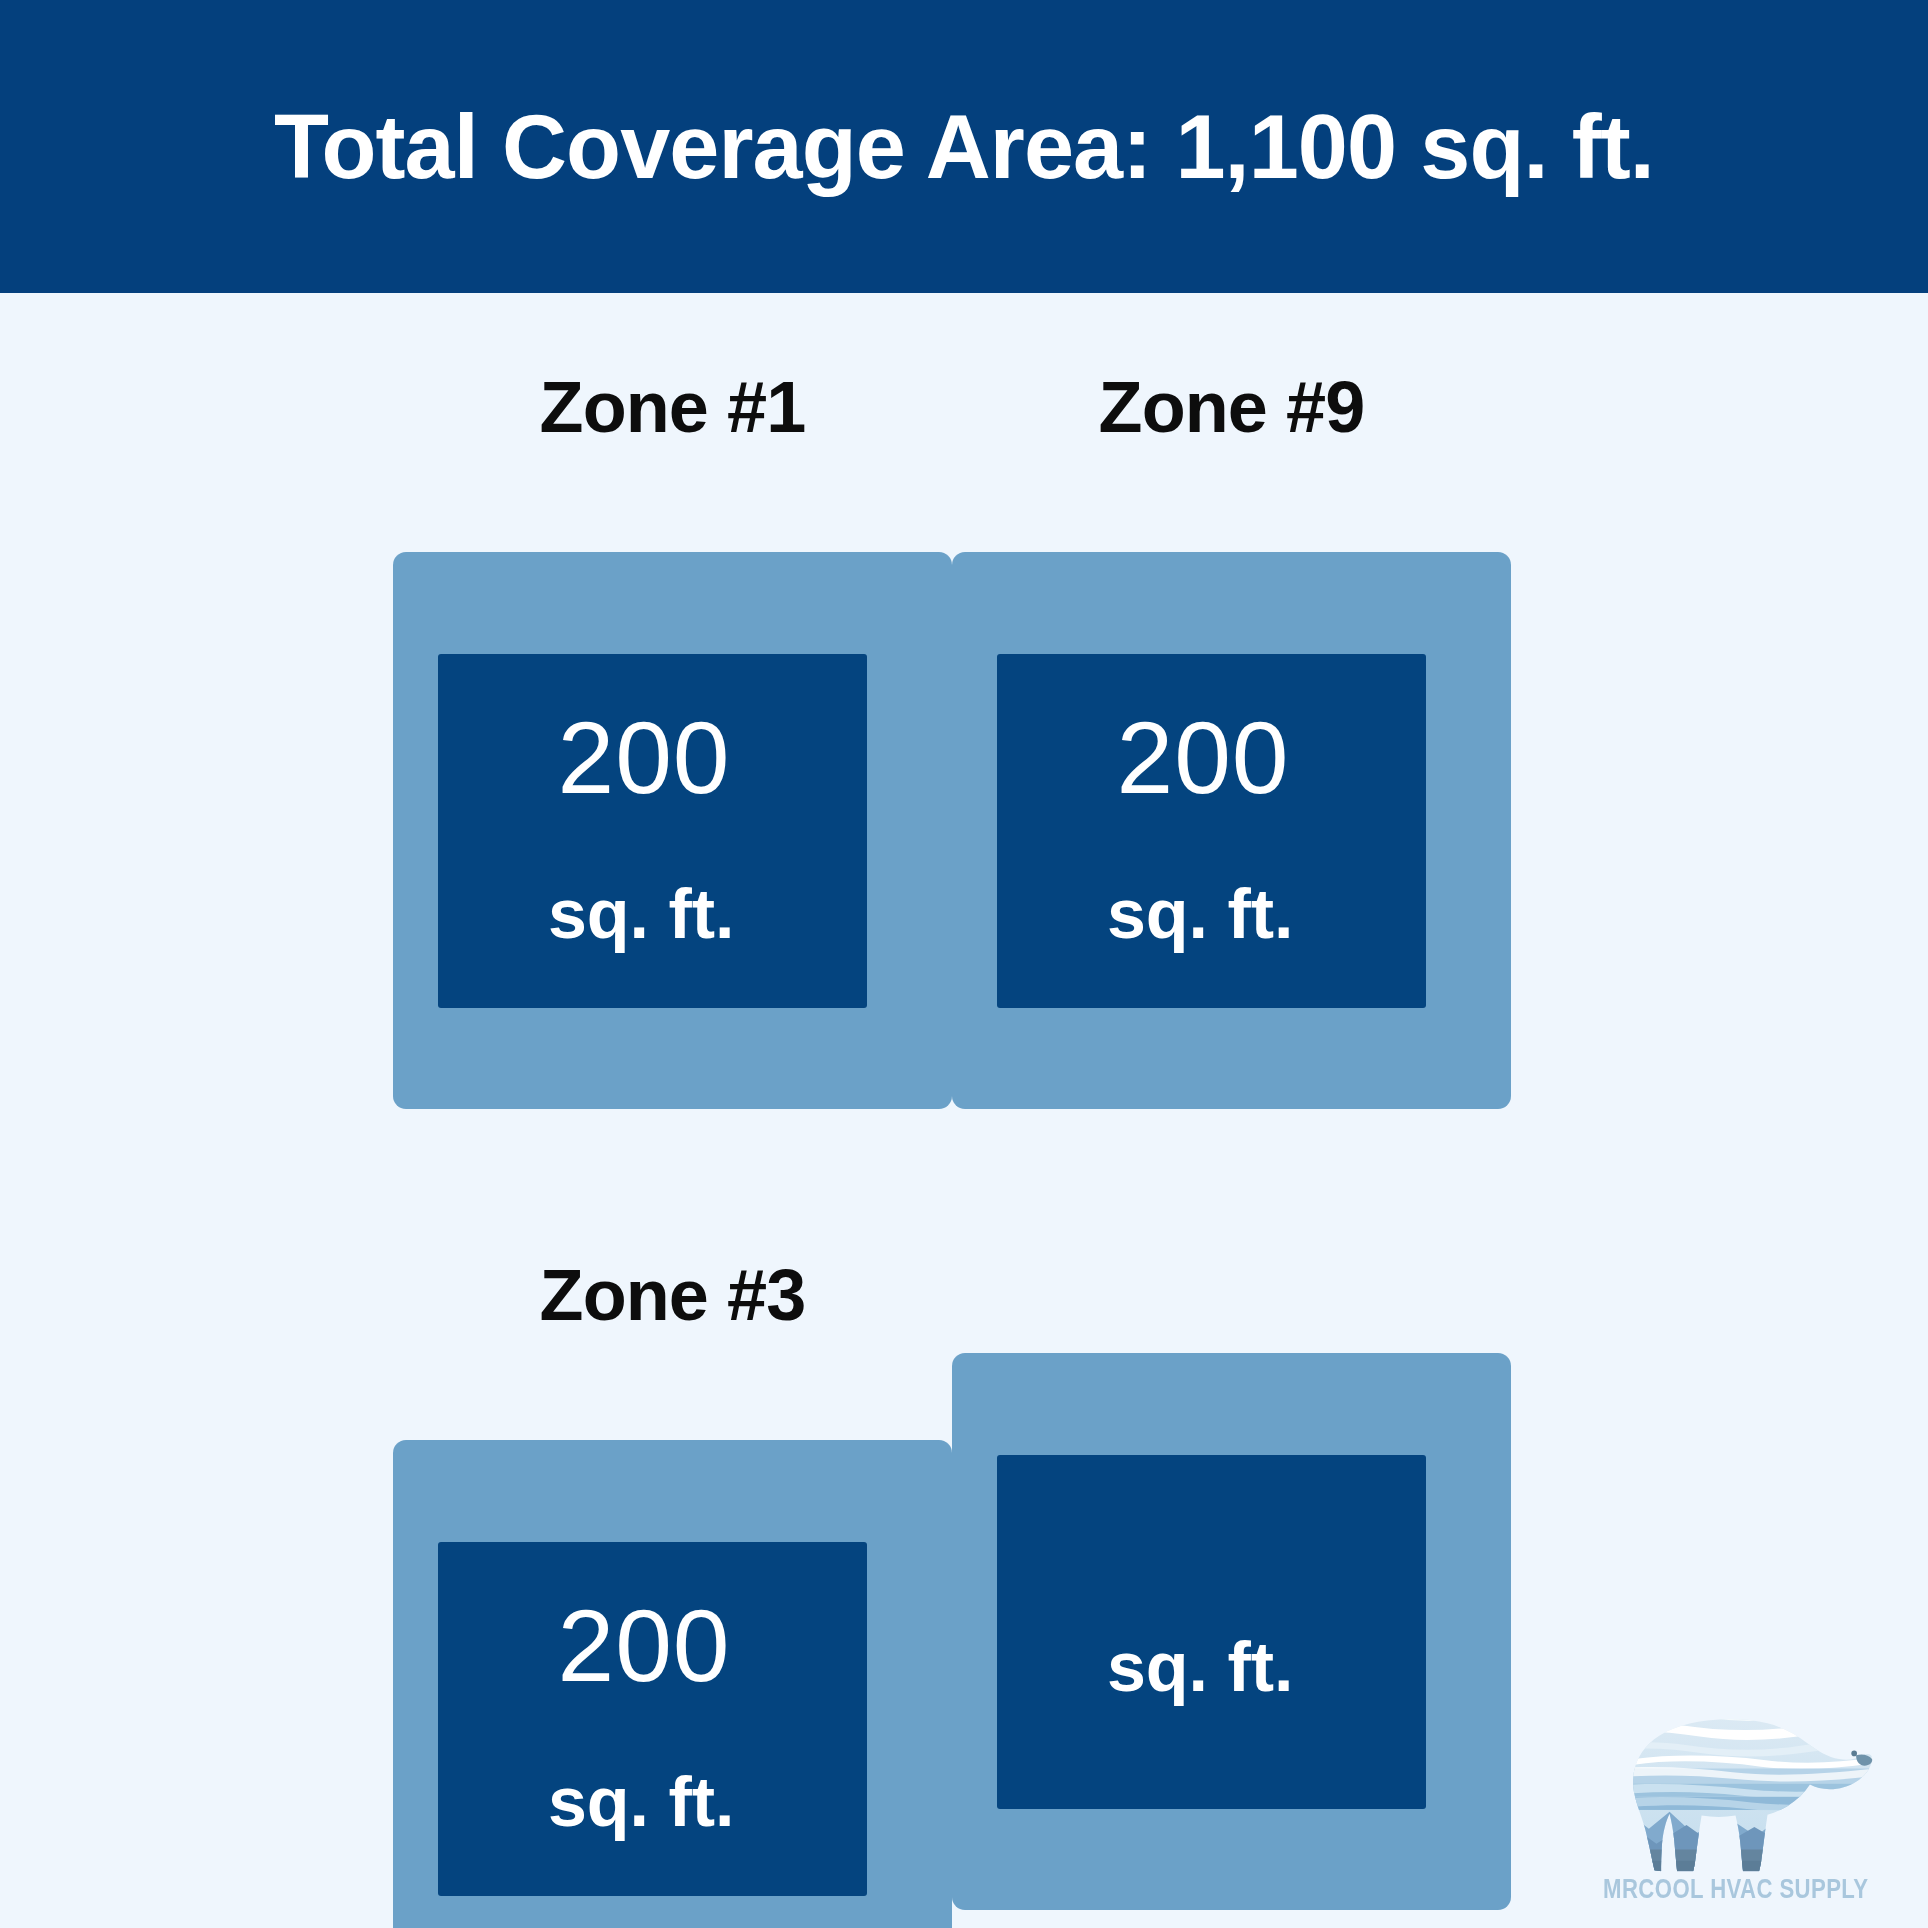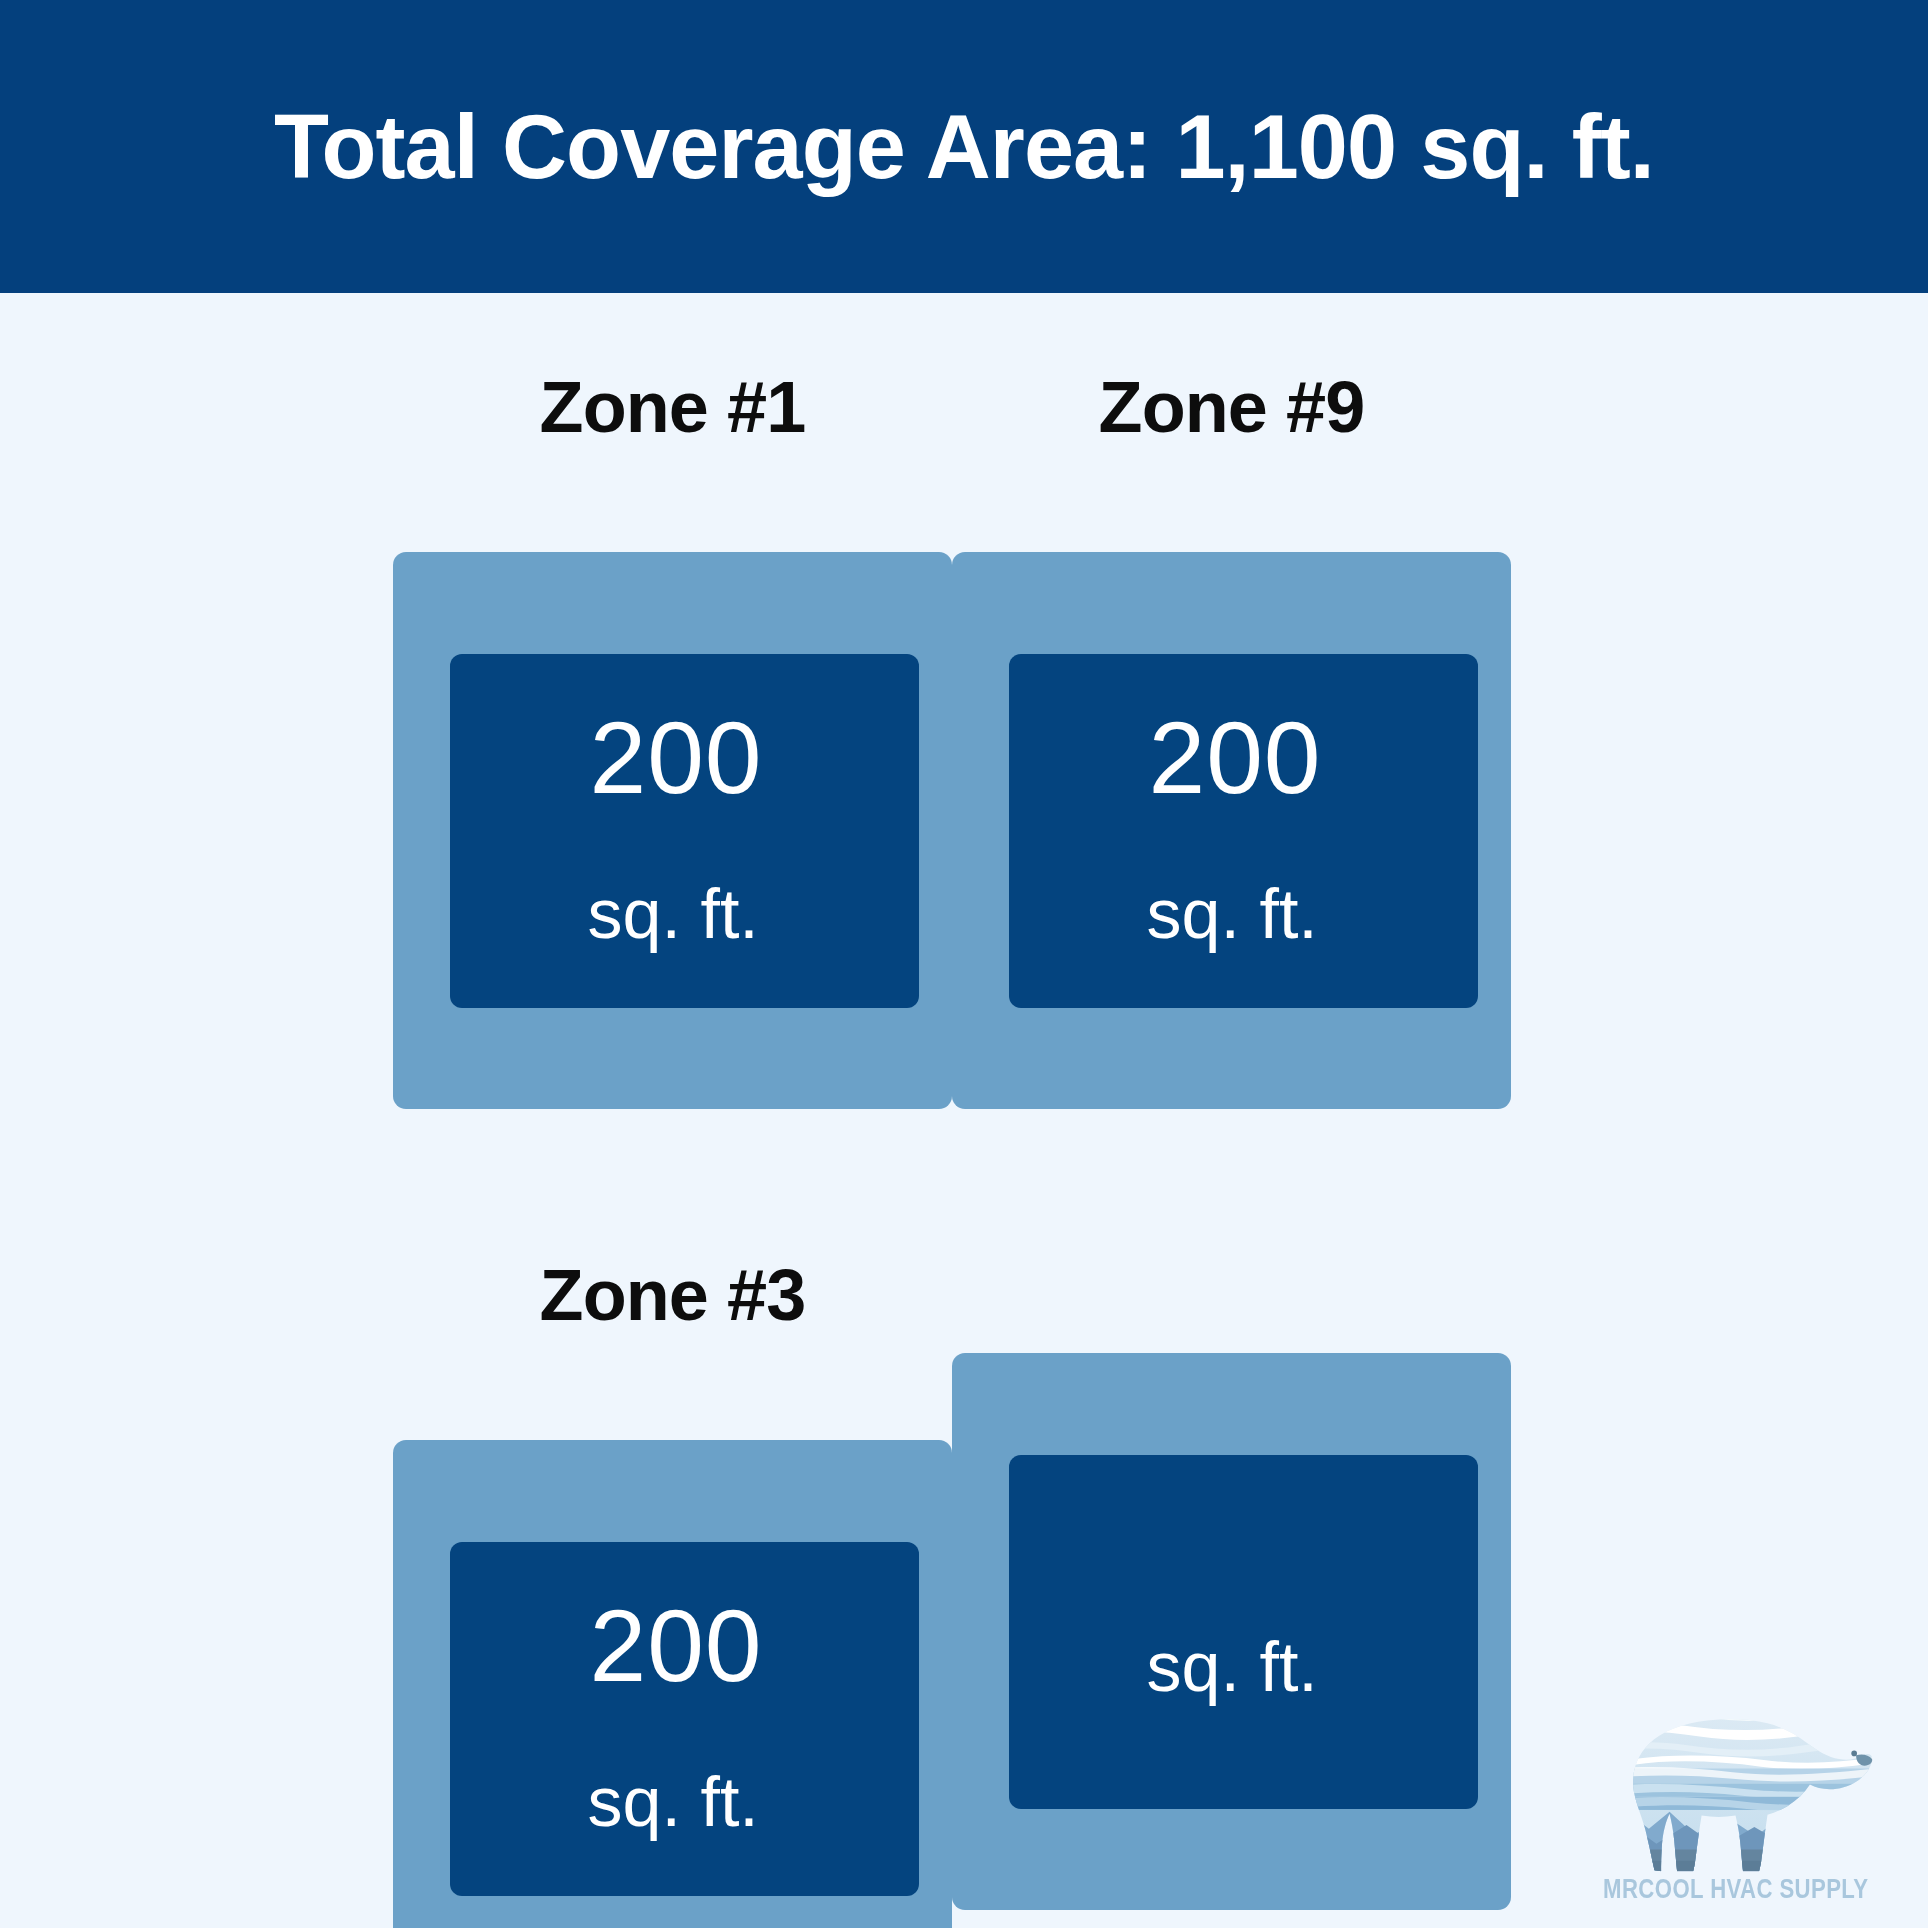--- a/index.html
+++ b/index.html
@@ -76,43 +76,42 @@
     height: 557px;
     background: #6ba1c8;
     border-radius: 13px;
     position: relative;
     margin-top: 102px;
   }
   .zone-inner {
     position: absolute;
     left: 45px;
     top: 102px;
-    width: 469px;
+    width: 429px;
     height: 354px;
     background: #04447f;
-    border-radius: 12px;
+    border-radius: 3px;
     display: flex;
     flex-direction: column;
     align-items: center;
     justify-content: center;
-    margin-left: 12px;
   }
   .zone-value {
     color: #ffffff;
     font-size: 102px;
     font-weight: 500;
     line-height: 1;
     letter-spacing: 0.9px;
     margin-top: -5.6px;
     margin-left: -17px;
   }
   .zone-unit {
     color: #ffffff;
     font-size: 70px;
-    font-weight: 400;
+    font-weight: 700;
     line-height: 1;
     letter-spacing: 0px;
     margin-top: 70px;
     margin-left: -22.6px;
   }
 
   
   #logo-block {
     position: absolute;
     left: 1580px;

